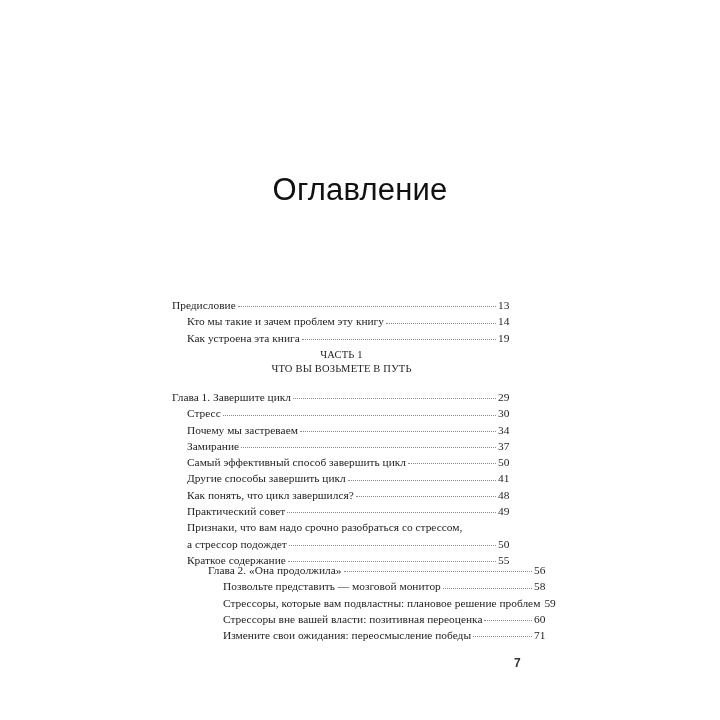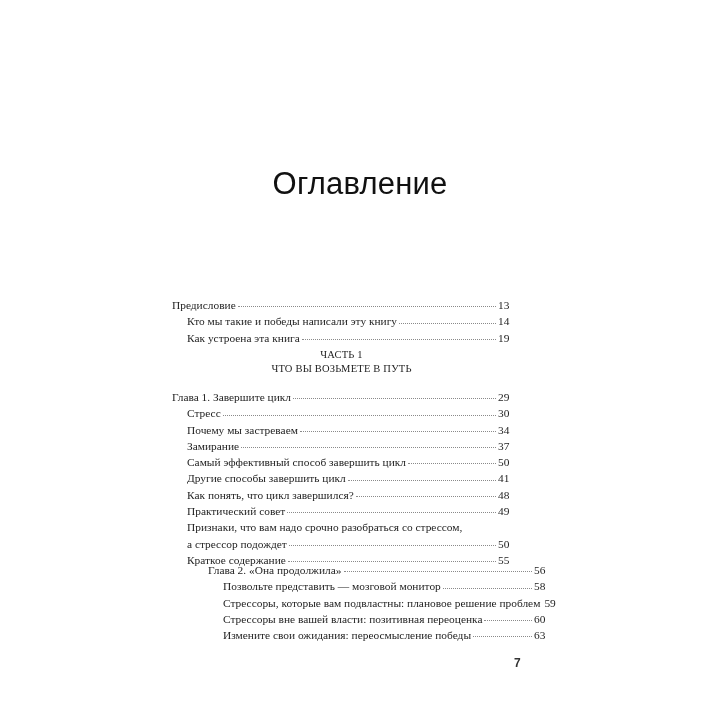--- a/index.html
+++ b/index.html
@@ -10,21 +10,21 @@
     body {
       width: 720px;
       height: 720px;
       position: relative;
       overflow: hidden;
       color: #1a1a1a;
       font-family: "DejaVu Serif", "Liberation Serif", serif;
     }
     .page-title {
       position: absolute;
-      top: 166px;
+      top: 172px;
       left: 0;
       width: 720px;
       text-align: center;
       font-family: "Liberation Sans", "DejaVu Sans", sans-serif;
       font-size: 31px;
       font-weight: normal;
       color: #111;
       letter-spacing: 0.2px;
     }
     .toc {
@@ -88,21 +88,21 @@
 
 <div class="page-title">Оглавление</div>
 
 <div class="toc" style="top:297px;">
   <div class="toc-row">
     <span class="label">Предисловие</span>
     <span class="dots"></span>
     <span class="page">13</span>
   </div>
   <div class="toc-row sub">
-    <span class="label">Кто мы такие и победы написали эту книгу</span>
+    <span class="label">Кто мы такие и зачем проблем эту книгу</span>
     <span class="dots"></span>
     <span class="page">14</span>
   </div>
   <div class="toc-row sub">
     <span class="label">Как устроена эта книга</span>
     <span class="dots"></span>
     <span class="page">19</span>
   </div>
 </div>
 
@@ -184,17 +184,17 @@
     <span class="page">59</span>
   </div>
   <div class="toc-row sub">
     <span class="label">Стрессоры вне вашей власти: позитивная переоценка</span>
     <span class="dots"></span>
     <span class="page">60</span>
   </div>
   <div class="toc-row sub">
     <span class="label">Измените свои ожидания: переосмысление победы</span>
     <span class="dots"></span>
-    <span class="page">63</span>
+    <span class="page">71</span>
   </div>
 </div>
 
 <div class="folio">7</div>
 
 </body></html>

